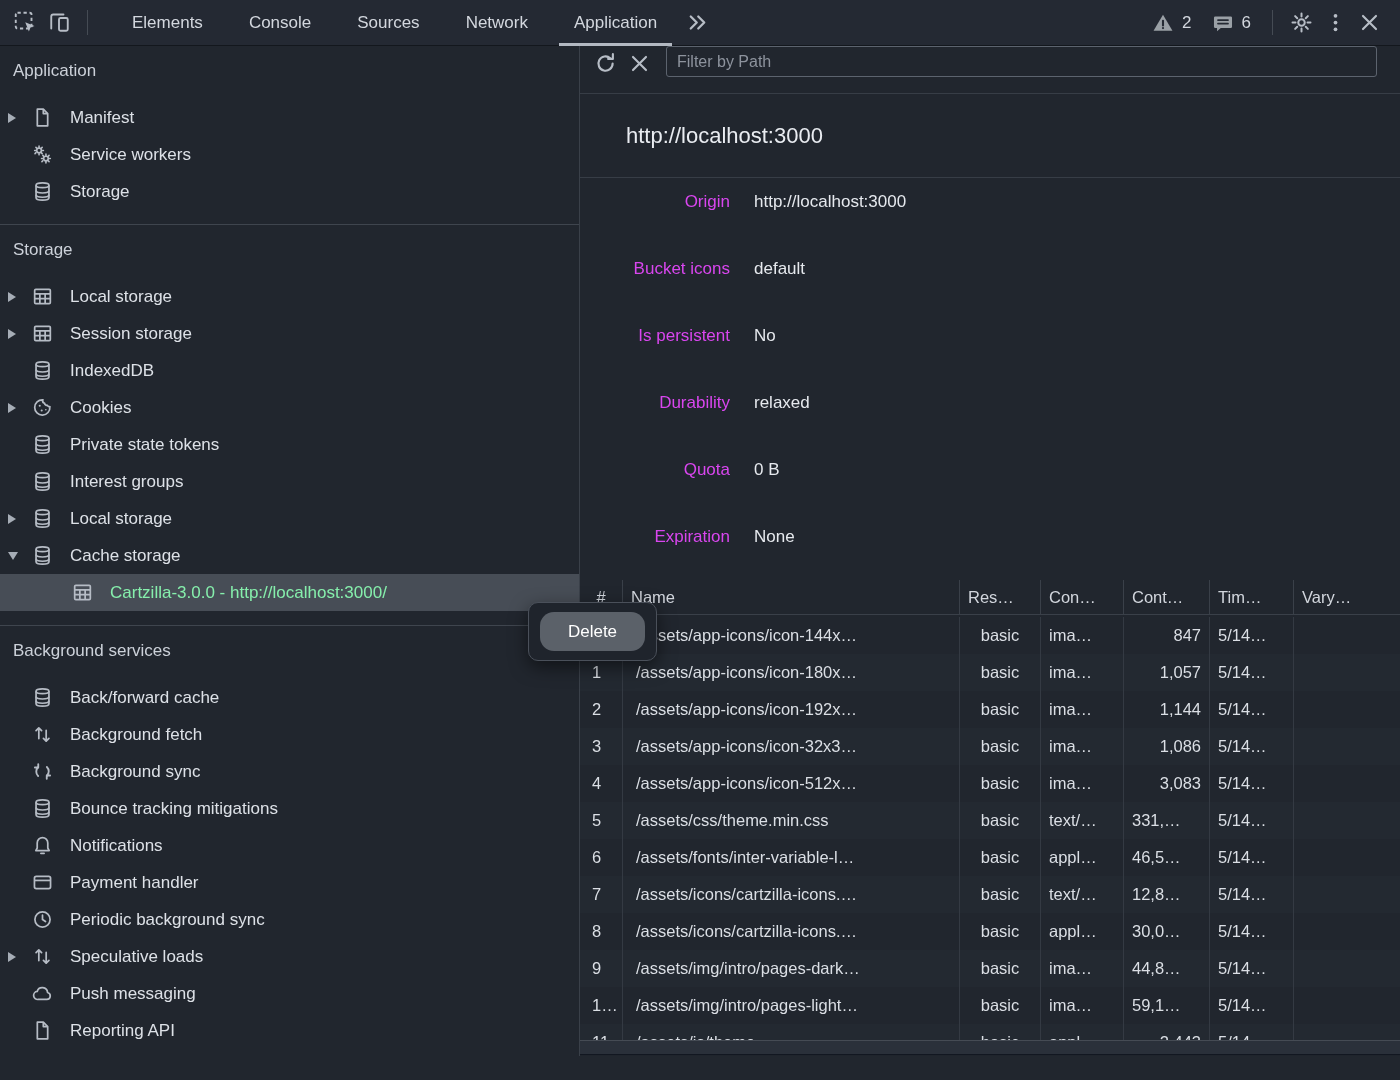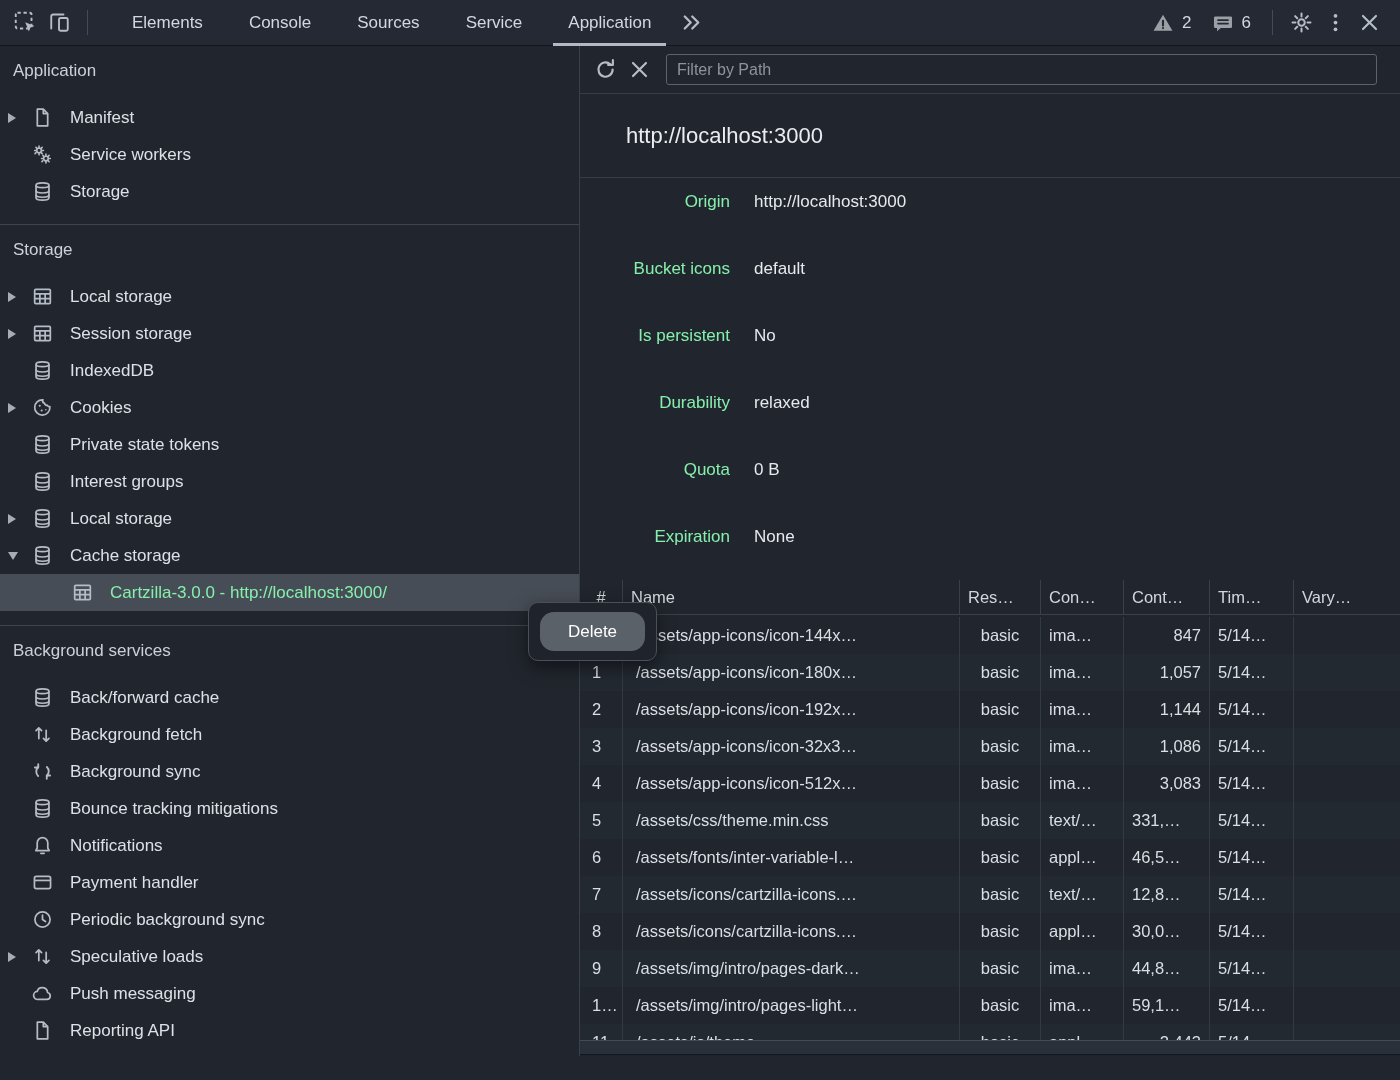--- a/index.html
+++ b/index.html
@@ -39,30 +39,30 @@
   .s-row.selected{background:var(--selected_row_bg);color:#86efac}
   .s-row.indent{padding-left:40px}
   .tw{width:30px;flex:0 0 30px;display:flex;align-items:center;padding-left:8px}
   .tri-r{width:0;height:0;border-left:8px solid #a6adb6;border-top:5px solid transparent;border-bottom:5px solid transparent}
   .tri-d{width:0;height:0;border-top:8px solid #a6adb6;border-left:5px solid transparent;border-right:5px solid transparent}
   .s-ico{width:24px;height:24px;flex:0 0 24px;margin-right:16px;display:flex;align-items:center;justify-content:center;color:var(--icon)}
   .s-ico svg{width:23px;height:23px}
 
   
   .main{flex:1;display:flex;flex-direction:column;min-width:0}
-  .toolbar{flex:0 0 48px;height:48px;display:flex;align-items:center;border-bottom:1px solid #373d46;padding-left:8px}
+  .toolbar{flex:0 0 48px;height:48px;display:flex;border-bottom:1px solid #373d46;padding-left:8px}
   .toolbar .icon-btn{color:#b7bdc6}
   .filter{flex:1;margin:0 23px 0 10px;height:31px;border:1px solid #5c636e;border-radius:3px;background:transparent;
           color:var(--text);font-size:16px;padding:0 10px;font-family:"Liberation Sans",sans-serif;outline:none}
   .filter::placeholder{color:#8d939d}
   .title-block{flex:0 0 84px;height:84px;display:flex;align-items:center;padding-left:46px;
                font-size:22px;color:#e9ecf1;border-bottom:1px solid #373d46}
   .metadata{flex:0 0 402px;height:402px;padding-top:14px;overflow:hidden}
   .m-row{height:67px;display:flex;align-items:flex-start;font-size:17px}
-  .m-label{width:150px;flex:0 0 150px;text-align:right;color:#86efac}
+  .m-label{width:150px;flex:0 0 150px;text-align:right;color:#d946ef}
   .m-value{margin-left:24px;color:#e6e9ee}
 
   
   .grid{flex:0 0 460px;height:460px;overflow:hidden;display:grid;
         grid-template-columns:43px 337px 81px 83px 86px 84px 1fr;
         grid-auto-rows:37px;align-content:start;font-size:16.5px}
   .hcell{height:35px;display:flex;align-items:center;padding:0 8px;color:#d2d6dd;
          border-bottom:1px solid #3a4049;border-right:1px solid #3a4049;white-space:nowrap;overflow:hidden}
   .hcell.center{justify-content:center}
   .hcell.last{border-right:none}
@@ -100,21 +100,21 @@
         <svg viewBox="0 0 20 20" fill="none" stroke="currentColor" stroke-width="1.5">
           <path d="M3.4 14.8V5.2c0-.9.7-1.6 1.6-1.6h8.2" stroke-linecap="round"></path>
           <rect x="9.6" y="6.4" width="7" height="10.2" rx="1.2"></rect>
         </svg>
       </div>
     <div class="sep"></div>
     <div class="tabs">
         <div class="tab">Elements</div>
         <div class="tab">Console</div>
         <div class="tab">Sources</div>
-        <div class="tab">Service</div>
+        <div class="tab">Network</div>
         <div class="tab active">Application</div>
       </div>
     <div class="icon-btn">
         <svg viewBox="0 0 20 20" fill="none" stroke="currentColor" stroke-width="1.8" stroke-linecap="round" stroke-linejoin="round">
           <path d="M4.6 5.2L9.4 10l-4.8 4.8M10.6 5.2L15.4 10l-4.8 4.8"></path>
         </svg>
       </div>
     <div class="topbar-right">
       <div class="badge">
         <span class="b-ico">

